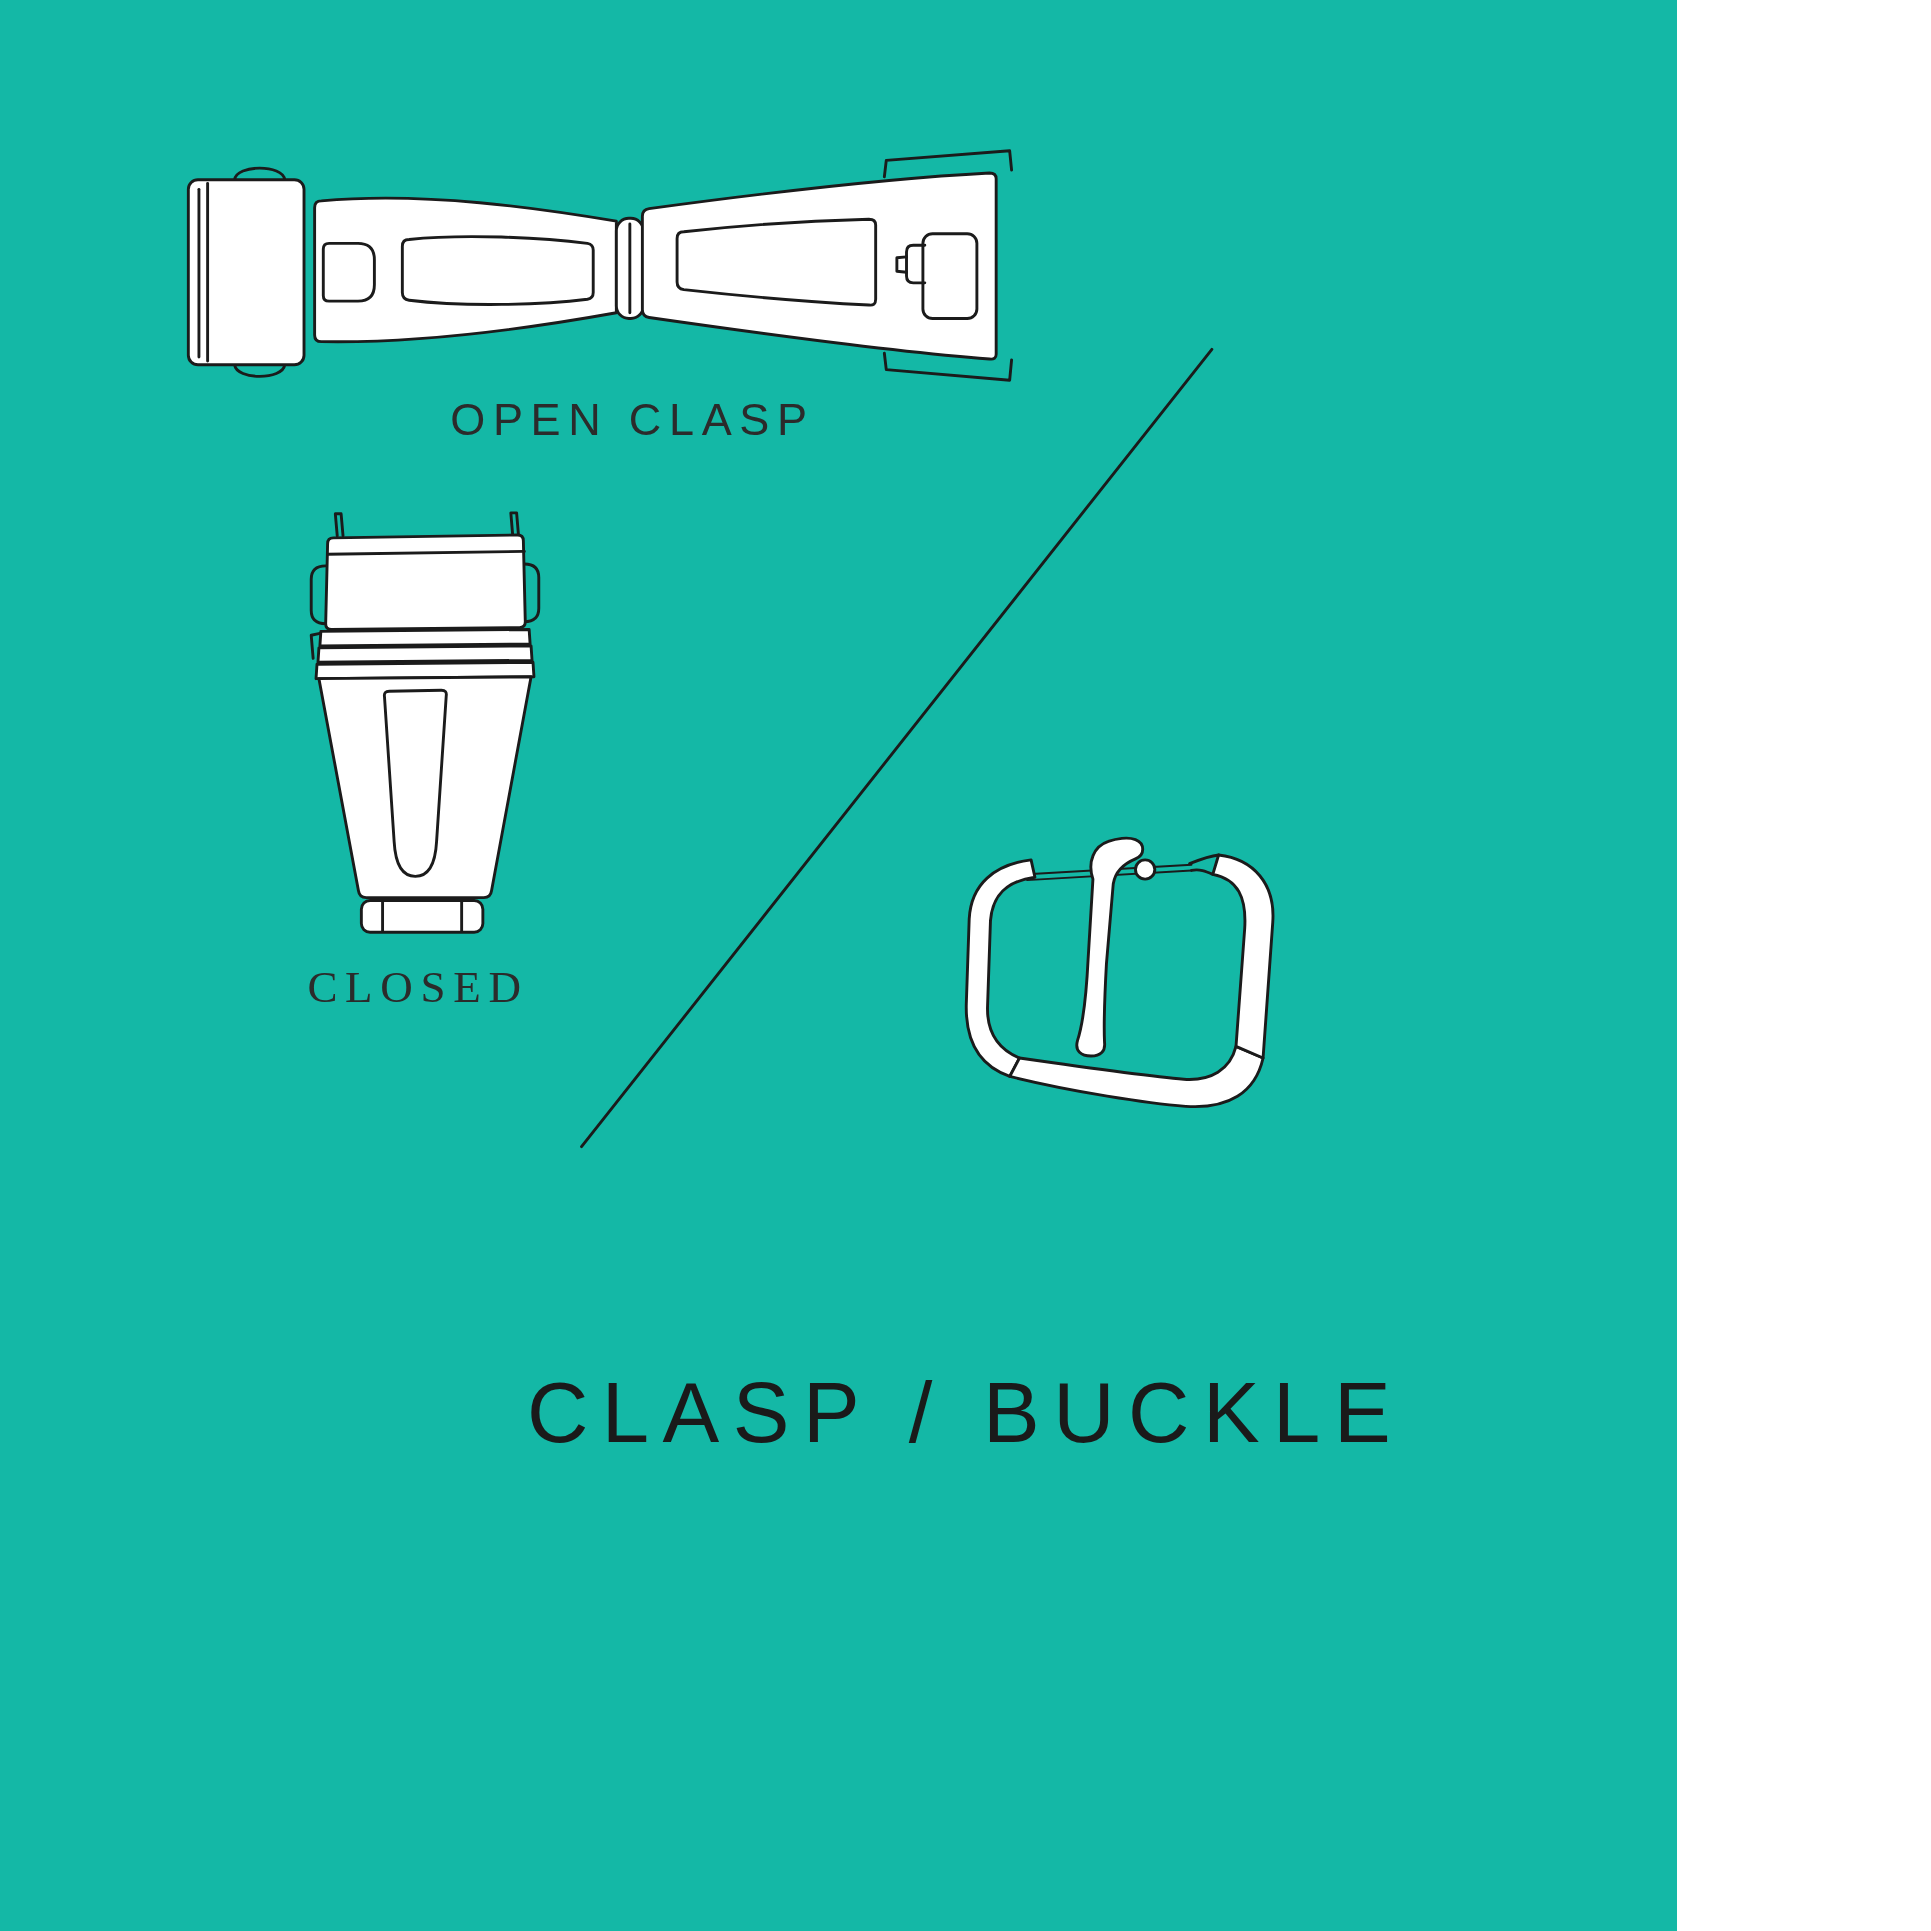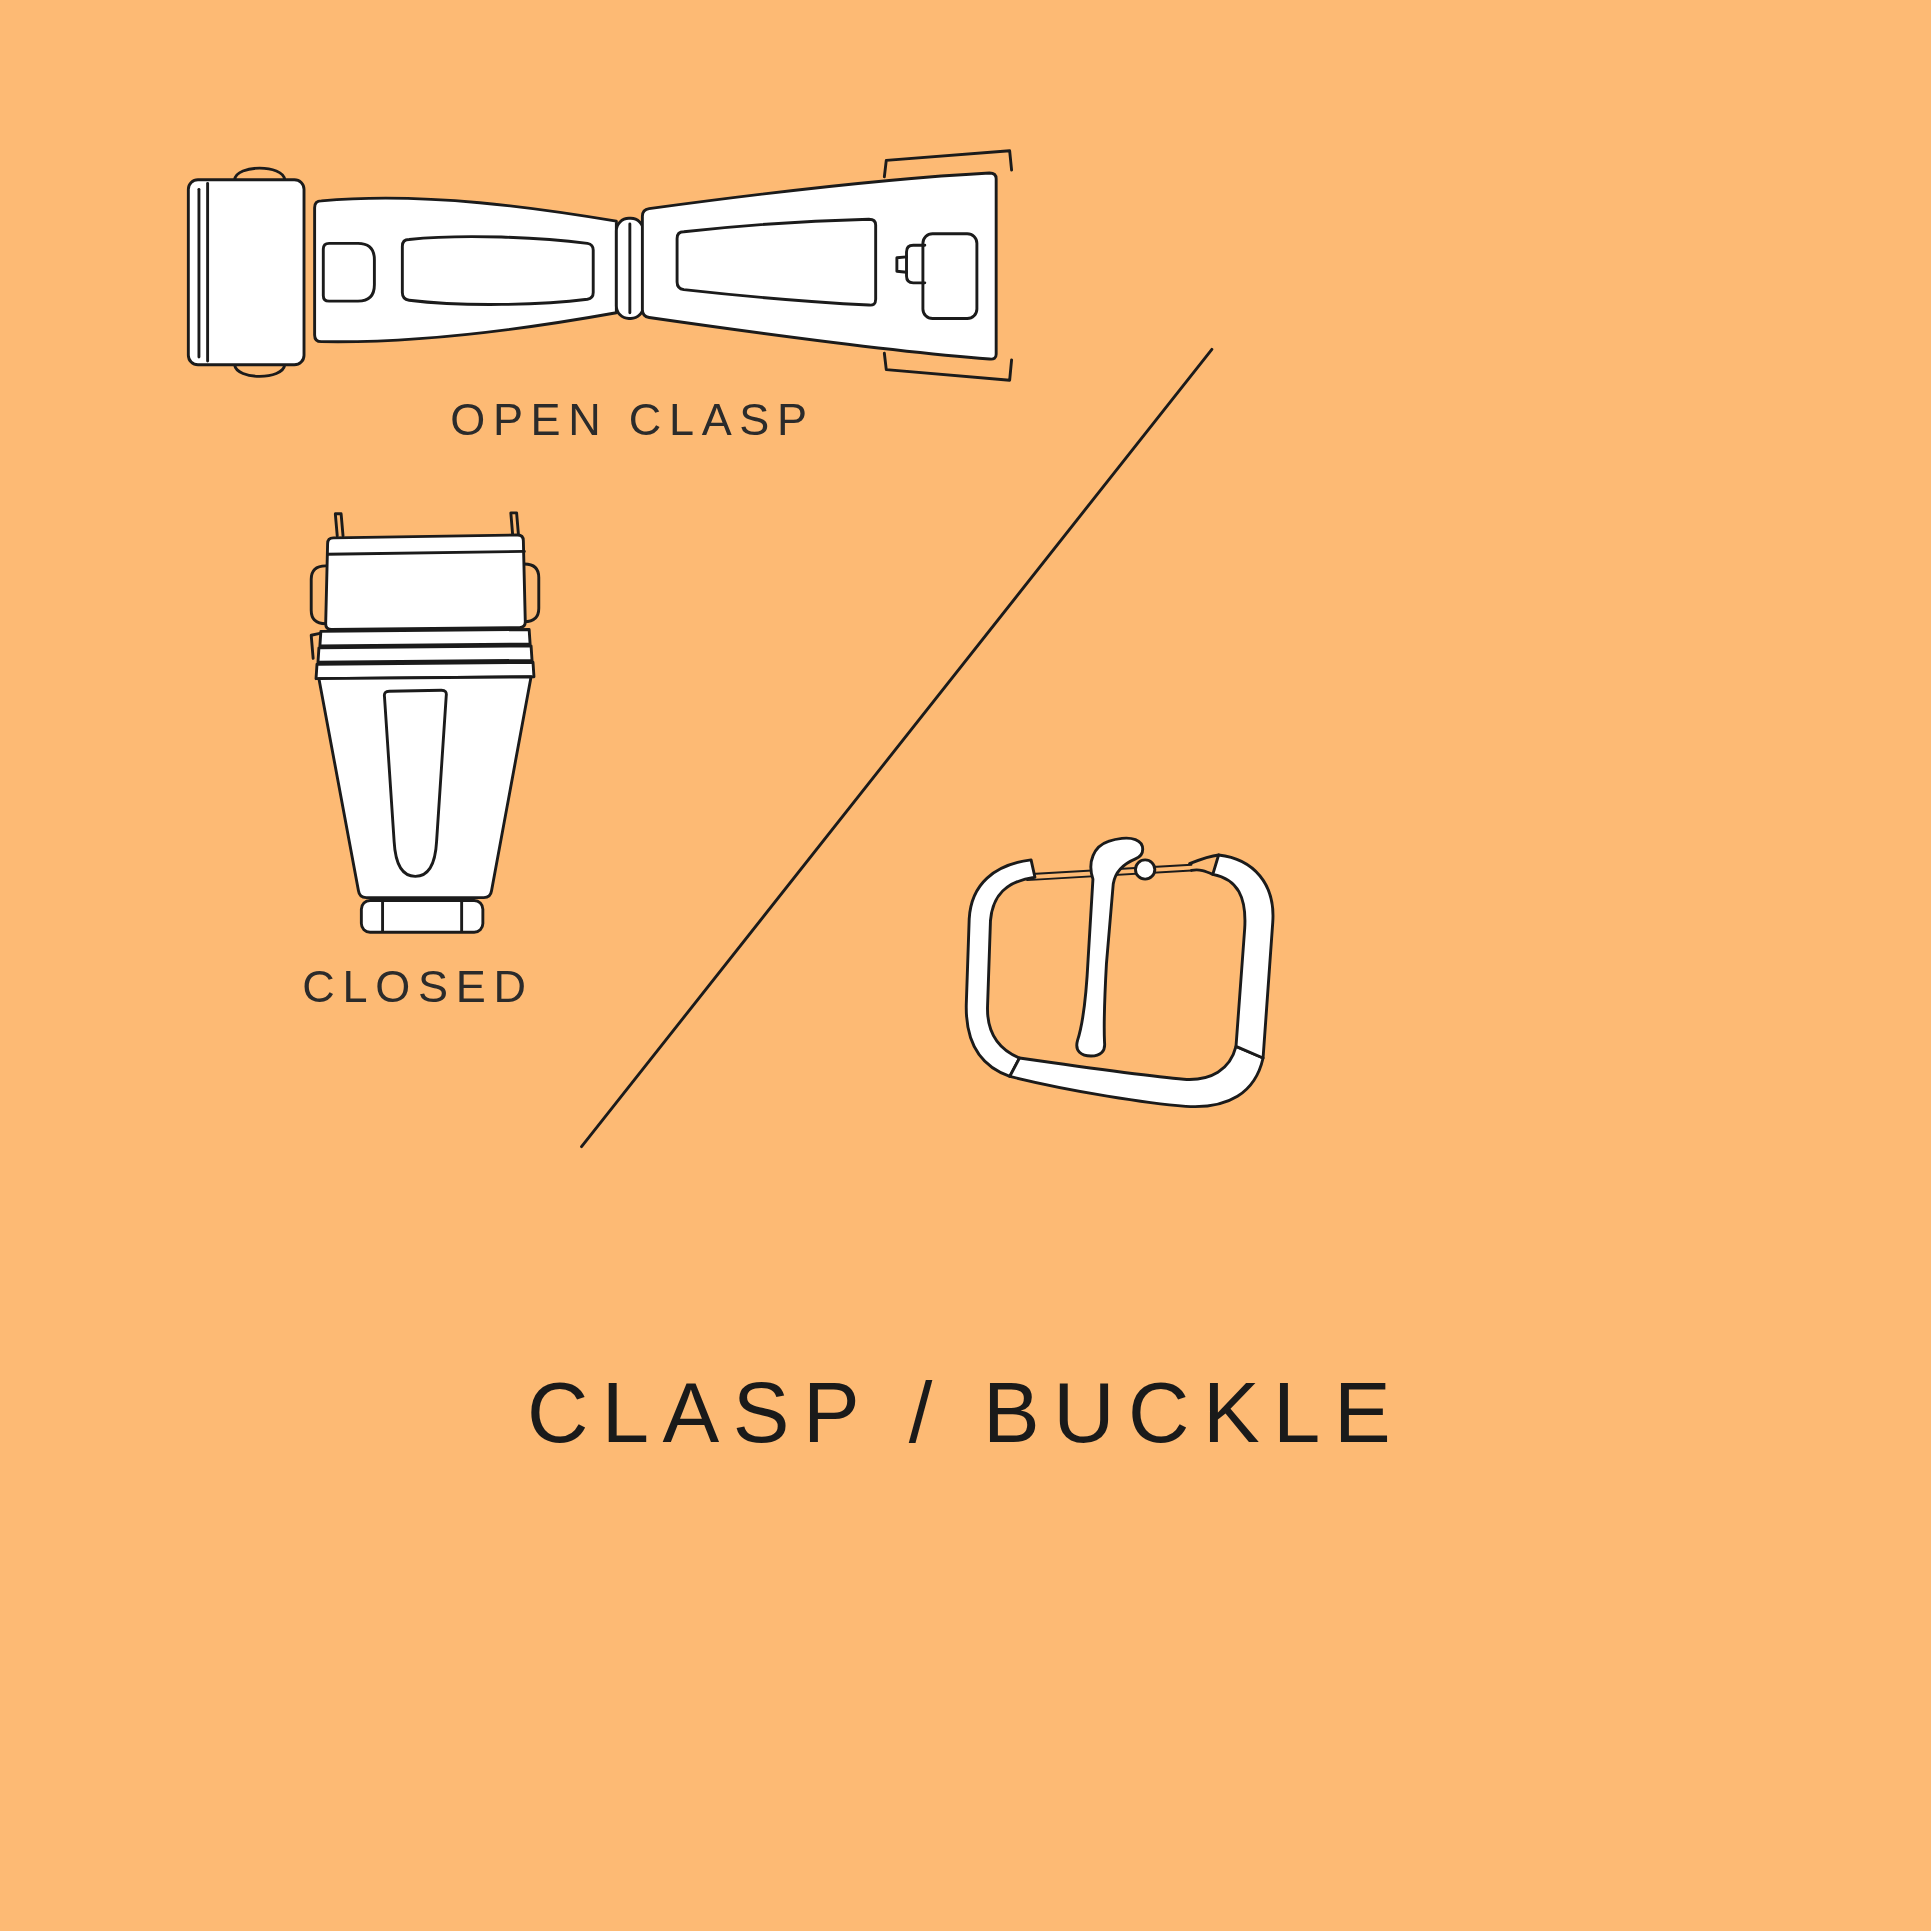--- a/index.html
+++ b/index.html
@@ -1,17 +1,17 @@
 <!DOCTYPE html>
 <html><head>
 <meta charset="utf-8">
 <style>
   * { margin:0; padding:0; box-sizing:border-box; }
   html,body { width:1931px; height:1931px; background:#ffffff; font-family:"Liberation Sans", sans-serif; }
-  .canvas { position:absolute; left:0; top:0; width:1931px; height:1931px; background:#fdba74; overflow:hidden; }
+  .canvas { position:absolute; left:0; top:0; width:1677px; height:1931px; background:#14b8a6; overflow:hidden; }
   .fig { position:absolute; overflow:visible; }
   .ln { fill:none; stroke:#1b1b1b; stroke-width:3; stroke-linecap:round; stroke-linejoin:round; }
   .wh { fill:#ffffff; stroke:#1b1b1b; stroke-width:3; stroke-linecap:round; stroke-linejoin:round; }
   .thin { fill:none; stroke:#1b1b1b; stroke-width:2; stroke-linecap:round; }
   .label {
     position:absolute; text-align:center; color:#2b2b2b;
     font-size:45px; letter-spacing:7.7px; font-weight:400; white-space:nowrap;
   }
   .title {
     position:absolute; left:0; top:1364px; width:1931px; text-align:center;
@@ -66,21 +66,21 @@
       <path class="wh" d="M28 168 L252 166 L253 181 L27 183 Z"></path>
       <path class="ln" d="M31 136 L22 138 L24 162"></path>
       <path class="wh" d="M30 183 L250 181 L209 403 Q208 410 201 410 L79 410 Q72 410 71 403 Z"></path>
       <path class="ln" d="M103 196 L157 195 Q163 195 162 201 L152 352 Q150 388 130 388 Q110 388 108 352 L98 202 Q97 196 103 196 Z"></path>
       <rect class="wh" x="74" y="413" width="126" height="33" rx="9"></rect>
       <path class="ln" d="M96 415 V444"></path>
       <path class="ln" d="M178 415 V444"></path>
     </g>
   </svg>
 
-  <div class="label" style="left:225px; top:961px; width:386px;">CLOSED</div>
+  <div class="label" style="left:225px; top:961px; width:386px;font-family:Liberation Serif, serif;">CLOSED</div>
 
   <svg class="fig" style="left:541px; top:328px;" width="695" height="840" viewBox="0 0 720 870">
     <line class="ln" x1="695" y1="22" x2="42" y2="848"></line>
   </svg>
 
   <svg class="fig" style="left:946px; top:826px;" width="348" height="290" viewBox="0 0 360 300">
     <g>
       <path class="thin" d="M84 50 L254 40"></path>
       <path class="thin" d="M84 56 L254 46"></path>
       <path class="wh" d="M88 35 C50 40 26 60 24 96 L21 184 C20 222 34 248 66 259 L76 240 C52 230 42 212 43 186 L46 98 C48 72 62 57 92 53 Z"></path>

